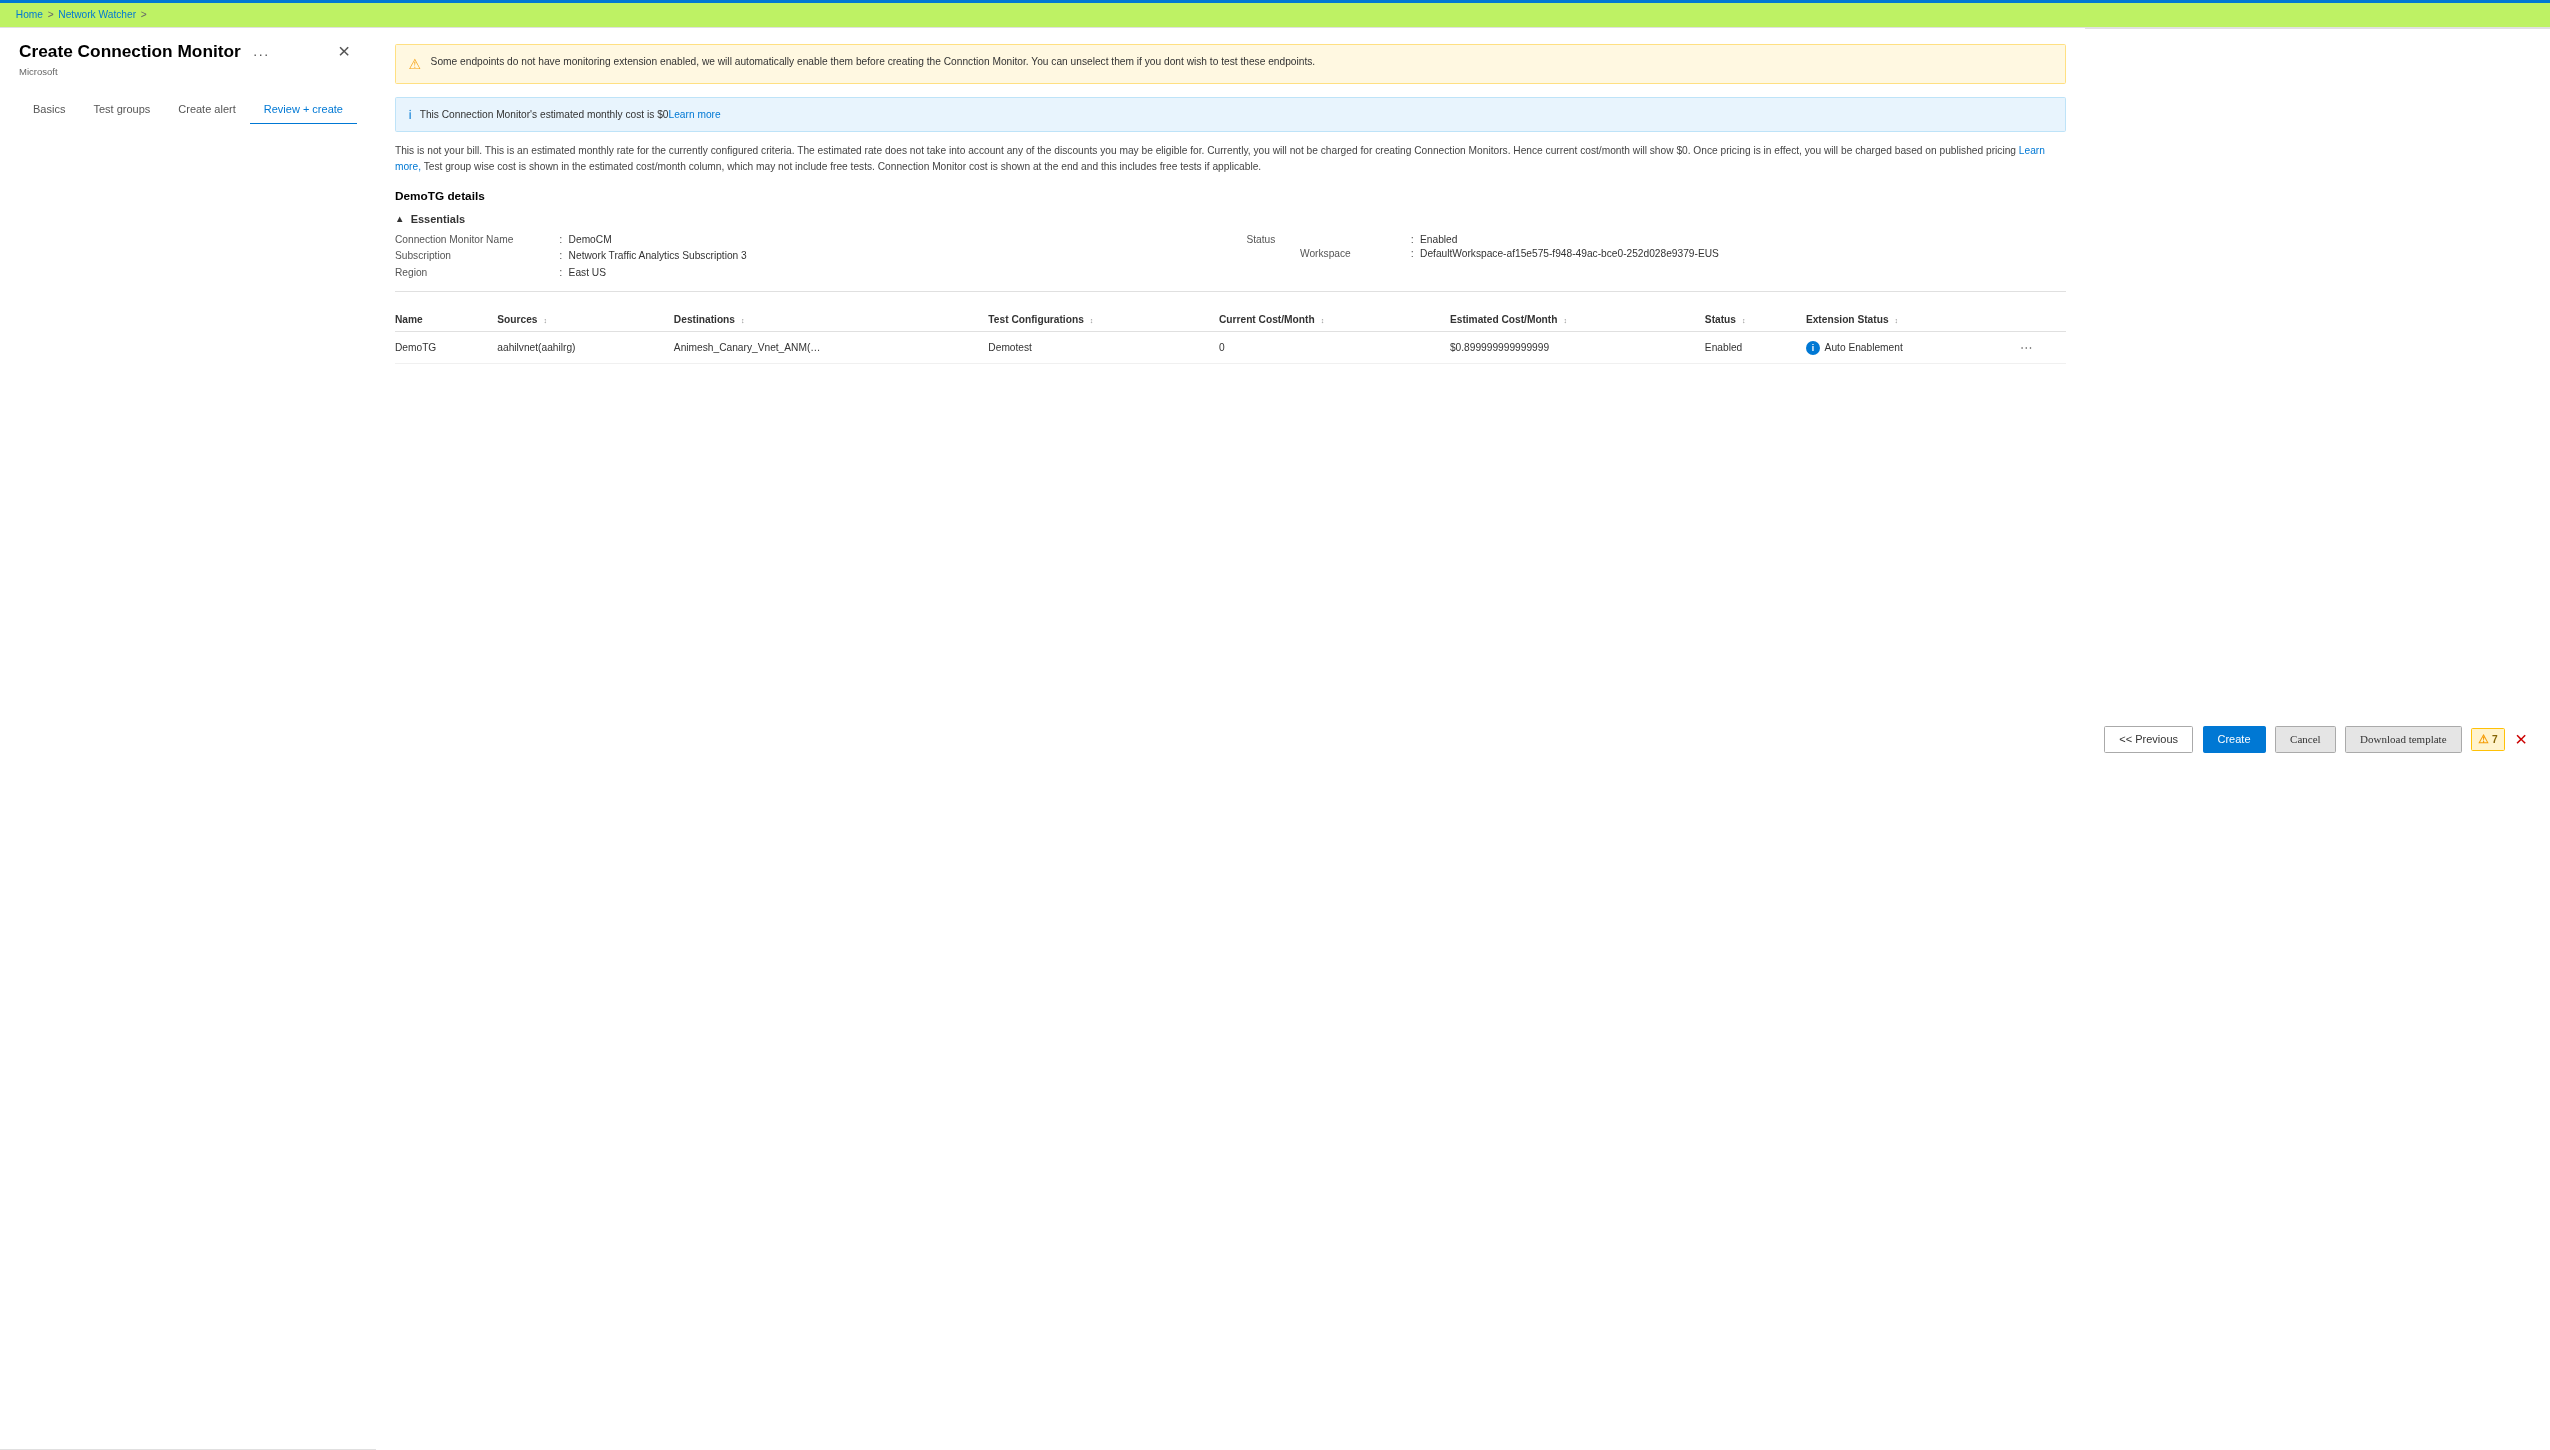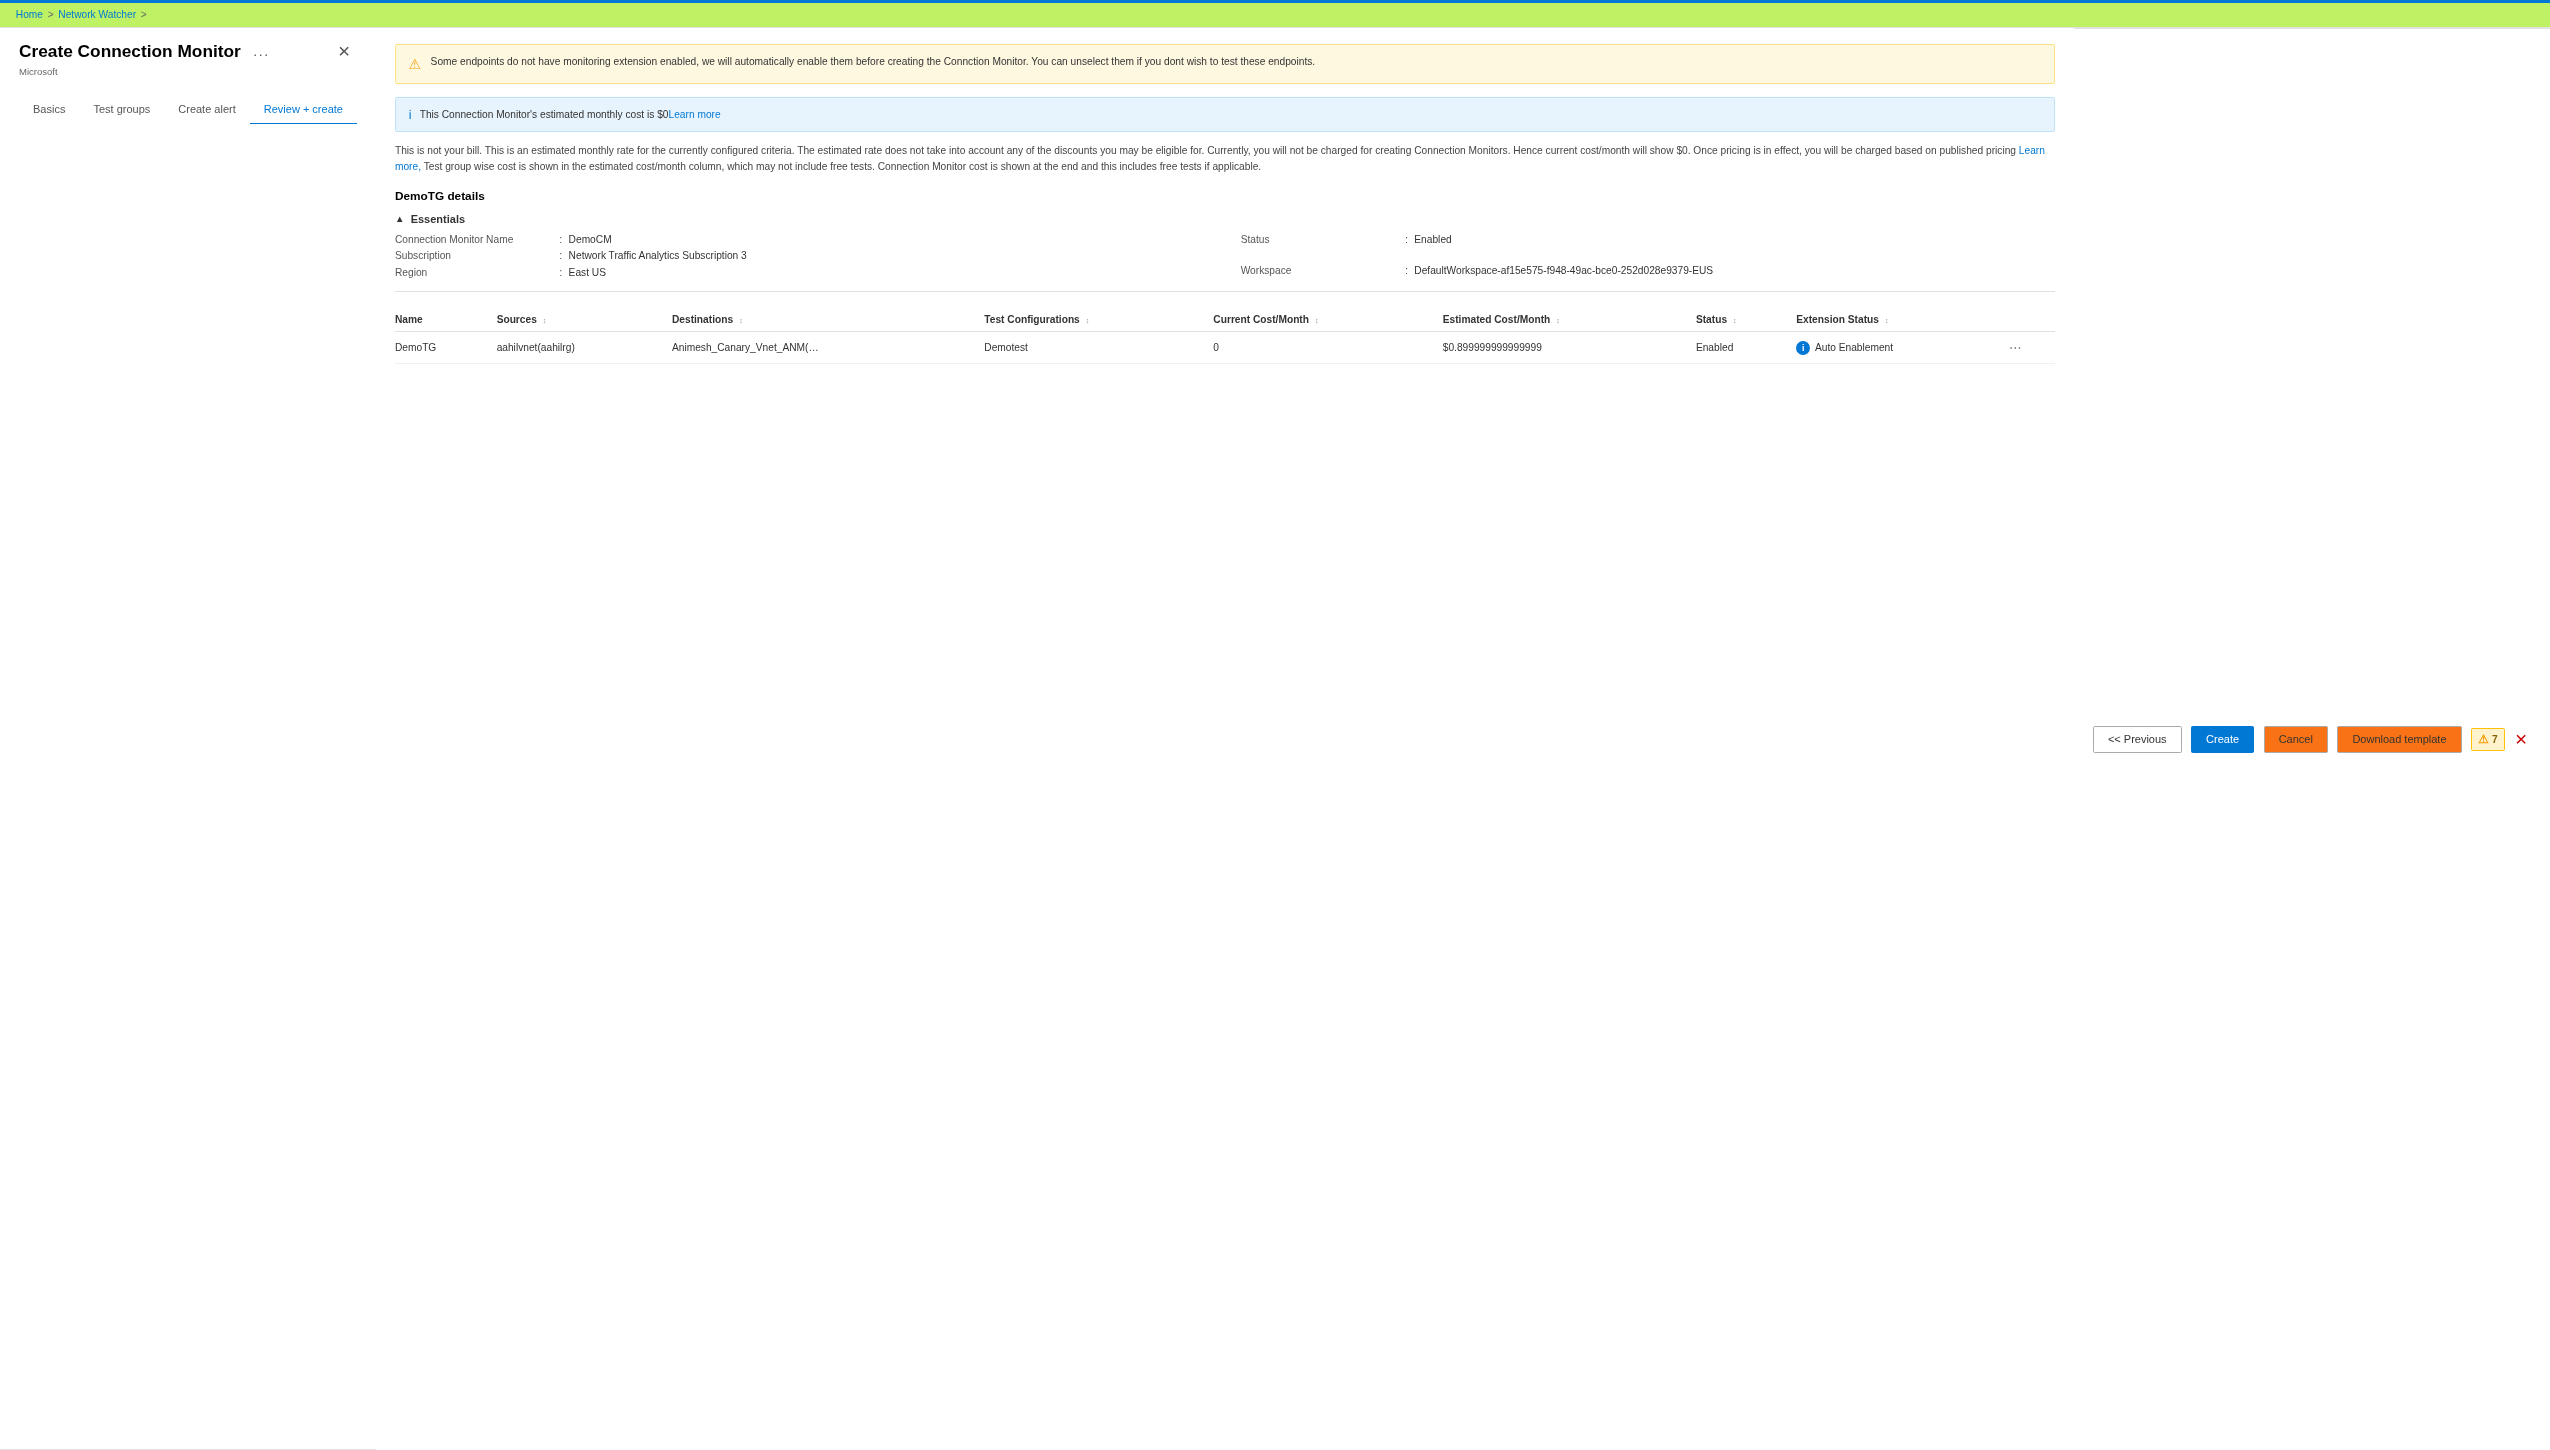--- a/index.html
+++ b/index.html
@@ -284,23 +284,24 @@
       border-color: #0078d4;
     }
 
     .btn-secondary {
       background: #fff;
       color: #333;
       border-color: #aaa;
     }
 
     .btn-outline {
-      background: #f97316;
+      background: #e5e5e5;
       color: #333;
       border-color: #aaa;
+      font-family: Liberation Serif, serif;
     }
 
     .footer-right {
       margin-left: auto;
       display: flex;
       align-items: center;
       gap: 6.3px;
     }
 
     .notification-badge {
@@ -403,21 +404,21 @@
             <span class="colon">:</span>
             <span class="essentials-value">East US</span>
           </div>
         </div>
         <div>
           <div class="essentials-item">
             <span class="essentials-label">Status</span>
             <span class="colon">:</span>
             <span class="essentials-value">Enabled</span>
           </div>
-          <div class="essentials-item" style="margin-top:19px;">
+          <div class="essentials-item" style="margin-top:2px;text-align:center;">
             <span class="essentials-label">Workspace</span>
             <span class="colon">:</span>
             <span class="essentials-value">DefaultWorkspace-af15e575-f948-49ac-bce0-252d028e9379-EUS</span>
           </div>
         </div>
       </div>
     </div>
 
     <div class="test-groups-section">
       <table>

